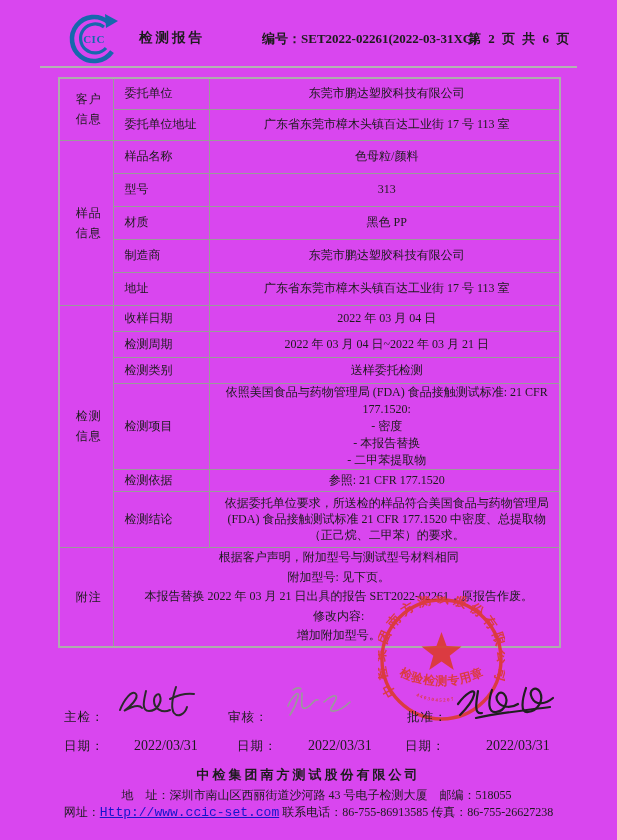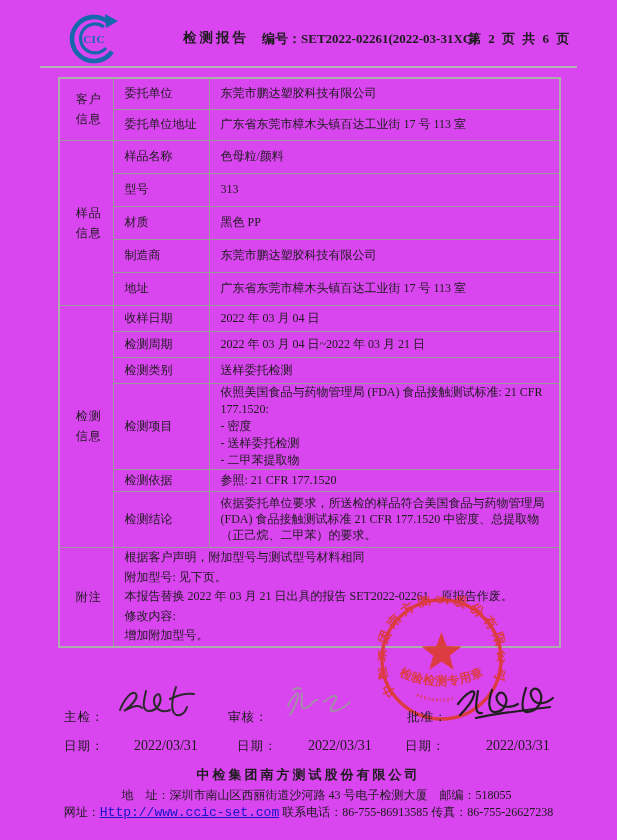--- a/index.html
+++ b/index.html
@@ -11,21 +11,21 @@
   .hdr-no{font-size:13px;font-weight:bold;}
   .hdr-page{font-size:13px;font-weight:bold;letter-spacing:2px;}
   .hdr-rule{left:40px;top:66px;width:537px;height:2px;background:#b3b3b3;}
   
   table.rpt{border-collapse:collapse;table-layout:fixed;width:501px;
             border:2px solid #adadad;}
   table.rpt td{border:1px solid #9a9a9a;font-size:12px;vertical-align:middle;
                padding:0 6px 0 11px;overflow:hidden;}
   td.sec{text-align:center;padding:0;line-height:20px;letter-spacing:1px;}
   td.f{padding-left:11px;}
-  td.v{padding-left:13px;}
+  td.v{padding-left:13px;text-align:center;}
   .ml{line-height:17px;}
   .ml2{line-height:19.6px;}
   .concl{line-height:16.4px;padding:3px 0;}
   
   .siglabel{font-size:12.5px;letter-spacing:1px;margin-top:8px;}
   .datelabel{font-size:12.5px;letter-spacing:1px;}
   .dateval{font-size:14px;}
   
   .stamp{opacity:.87;}
   .stamp text{font-family:"Liberation Serif","DejaVu Serif",serif;font-weight:bold;}
@@ -42,21 +42,21 @@
 
 <div class="page">
 
   <svg class="abs" style="left:60px;top:13px;" width="68" height="52" viewBox="0 0 68 52">
     <path d="M48.1 9.1 A22 22 0 1 0 52 38.6" fill="none" stroke="#1668ad" stroke-width="4.6"></path>
     <polygon points="45,1 58,8 46,15" fill="#1668ad"></polygon>
     <path d="M44 14 A14.5 14.5 0 1 0 46 35" fill="none" stroke="#1668ad" stroke-width="3.2"></path>
     <text x="34" y="30" text-anchor="middle" font-size="11" font-weight="bold" fill="#1668ad" letter-spacing="0.5" font-family="Liberation Serif, DejaVu Serif, serif">CIC</text>
   </svg>
 
-  <div class="abs hdr-title" style="left:139px;top:29px;margin-left:44px;">检测报告</div>
+  <div class="abs hdr-title" style="left:139px;top:29px;">检测报告</div>
 
   <div class="abs hdr-no" style="left:262px;top:30px;">
     <span>编号：</span><span>SET2022-02261(2022-03-31XG)</span>
   </div>
 
   <div class="abs hdr-page" style="left:468px;top:30px;">第 2 页 共 6 页</div>
 
   <div class="abs hdr-rule"></div>
 
   <table class="rpt abs" style="left:58px;top:77px;">
@@ -120,21 +120,21 @@
     <tr style="height:26px;">
       <td class="f">检测类别</td>
       <td class="v">送样委托检测</td>
     </tr>
     <tr style="height:86px;">
       <td class="f">检测项目</td>
       <td class="v">
         <div class="ml">依照美国食品与药物管理局 (FDA) 食品接触测试标准: 21 CFR</div>
         <div class="ml">177.1520:</div>
         <div class="ml">- 密度</div>
-        <div class="ml">- 送样委托检测</div>
+        <div class="ml">- 本报告替换</div>
         <div class="ml">- 二甲苯提取物</div>
       </td>
     </tr>
     <tr style="height:22px;">
       <td class="f">检测依据</td>
       <td class="v">参照: 21 CFR 177.1520</td>
     </tr>
     <tr style="height:50px;">
       <td class="f">检测结论</td>
       <td class="v">

